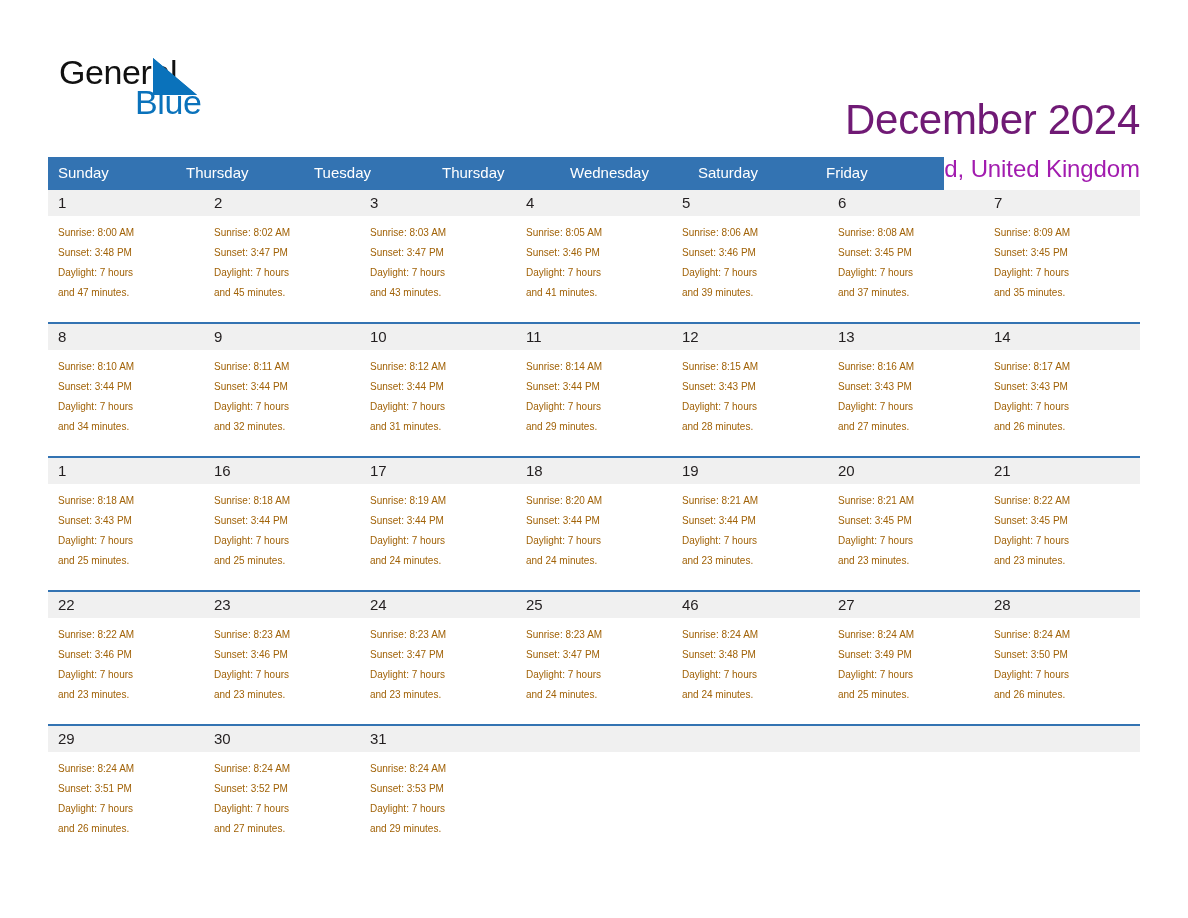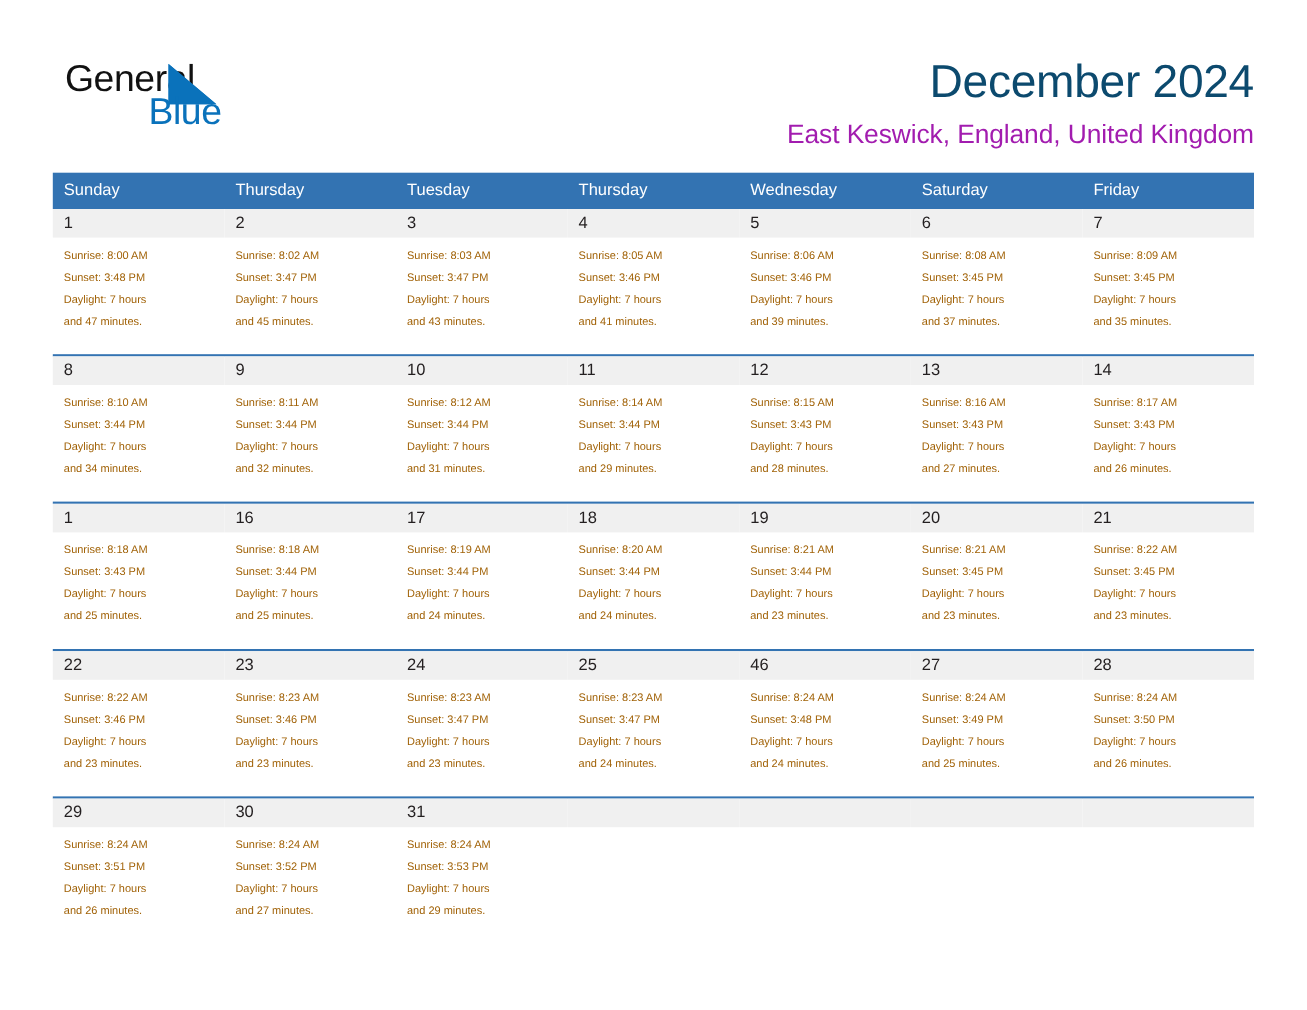--- a/index.html
+++ b/index.html
@@ -62,44 +62,45 @@
 
   .title-block {
     position: absolute;
     right: 48px;
     top: 48px;
     text-align: right;
   }
   .month-title {
     font-size: 42px;
     font-weight: 400;
-    color: #0c4a6e;
+    color: #701a75;
     line-height: 52px;
     letter-spacing: -0.3px;
+    margin-top: 46px;
   }
   .location-title {
     font-size: 24px;
     font-weight: 400;
     color: #a21caf;
     line-height: 34px;
     margin-top: 6px;
     letter-spacing: -0.1px;
   }
 
   
   .calendar {
     position: absolute;
     left: 48px;
     top: 157px;
     width: 1092px;
   }
 
   .weekday-header {
     display: flex;
-    width: 1092px;
+    width: 896px;
     background: #3373b2;
   }
   .weekday-cell {
     width: 156px;
     box-sizing: border-box;
     padding: 6px 0 7px 10px;
     color: #ffffff;
     font-size: 15px;
     line-height: 20px;
     font-weight: 400;

